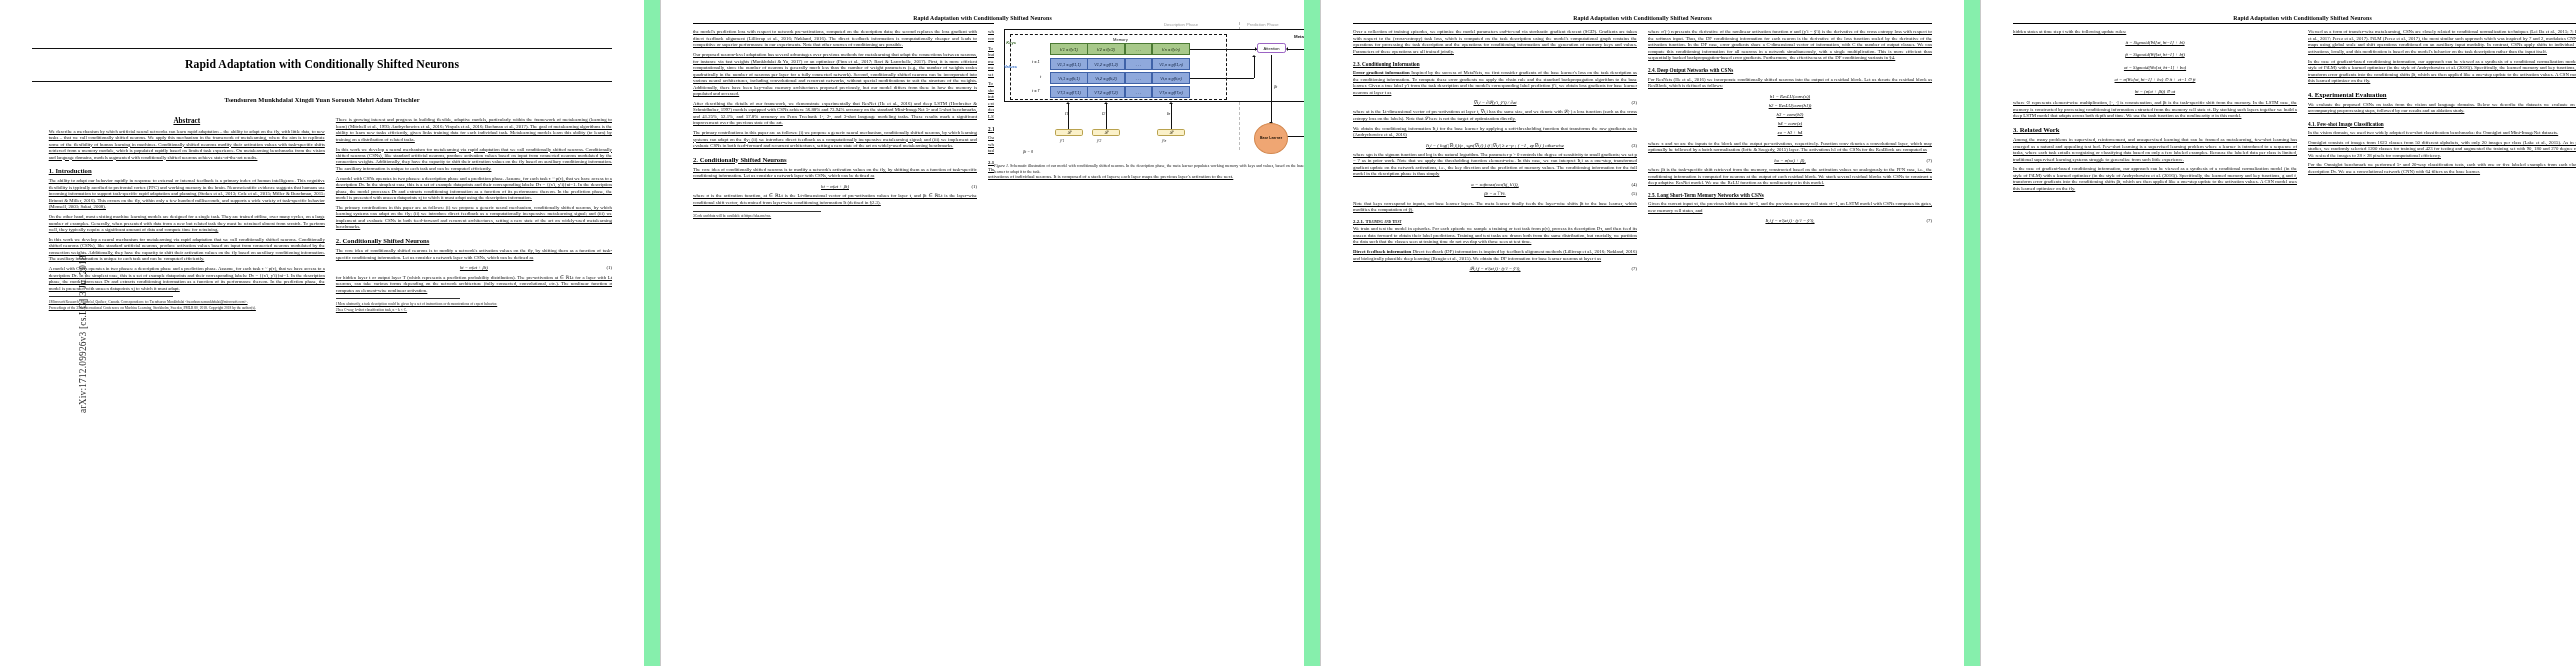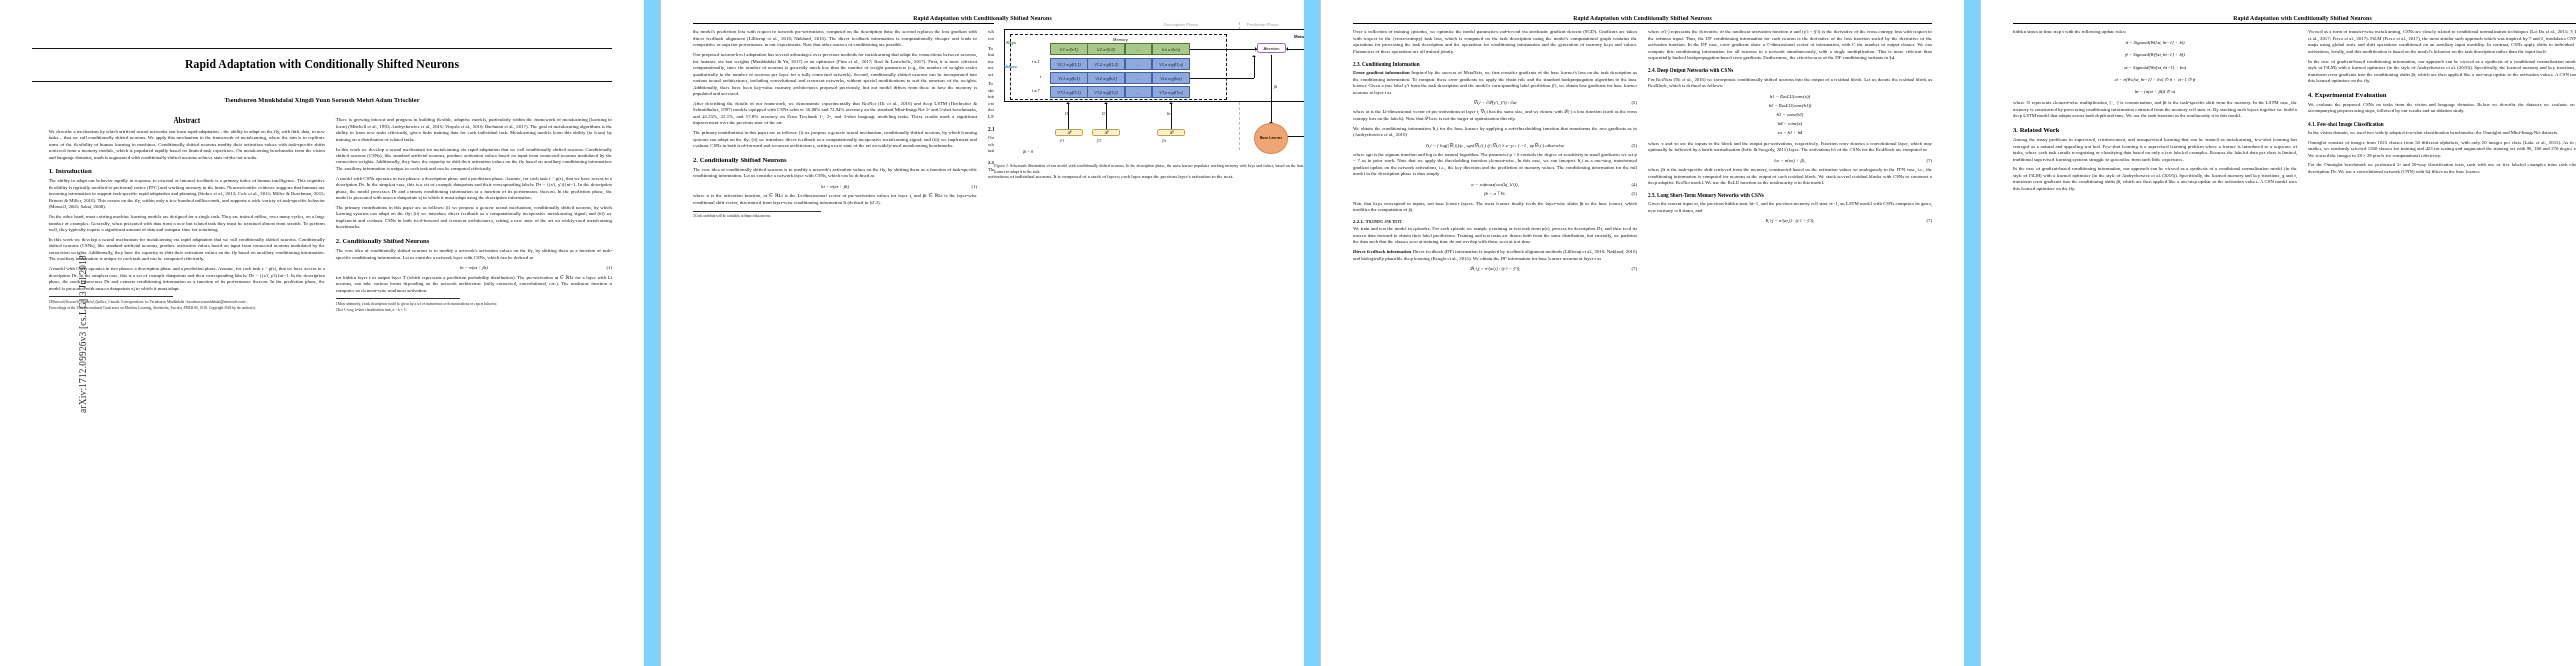--- a/index.html
+++ b/index.html
@@ -2,21 +2,21 @@
 <html style="font-size:9px"><head>
 <meta charset="utf-8">
 <style>
   * { box-sizing: border-box; }
   html, body { margin:0; padding:0; background:#8a8a8a; }
   body {
     width:2576px; height:667px;
     font-family:"Liberation Serif", serif;
     overflow:hidden;
   }
-  .spread { display:flex; width:2576px; height:667px; background:#7dd3fc;gap:16px; }
+  .spread { display:flex; width:2576px; height:667px; background:#86efac;gap:16px; }
   .page {
     background:#ffffff;
     width:644px; height:667px;
     position:relative;
     padding:14.5px 32px 5.6px 32px;
     overflow:hidden;
     flex:0 0 auto;
   }
   .page + .page { border-left:0.6px solid #c9c9c9; }
 
@@ -59,21 +59,21 @@
   .authors {
     text-align:center;
     font-weight:bold;
     font-size:6.4px;
     margin:13.3px 0 14.5px 0;
     letter-spacing:0.1px;
   }
 
   
   .cols { display:flex; gap:11px; }
-  .col { width:auto; flex:1 1 0; min-width:0; }
+  .col { width:auto; flex:1 1 0; min-width:0;text-decoration:underline; }
 
   .abs-h {
     text-align:center; font-weight:bold; font-size:7.2px;
     margin:0 0 3.3px 0;
   }
   p.t {
     margin:0 0 3.3px 0;
     font-size:4.8px;
     line-height:1.355;
     text-align:justify;

